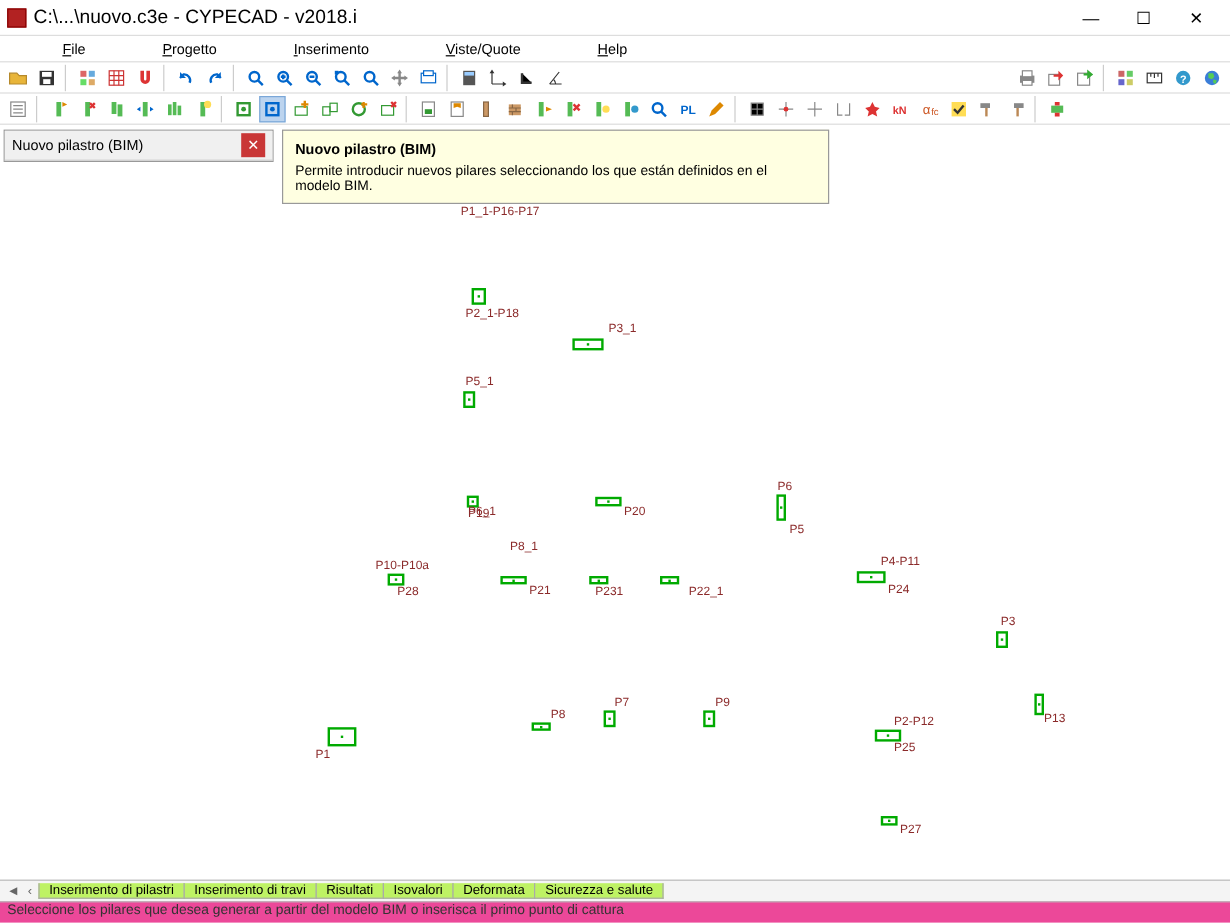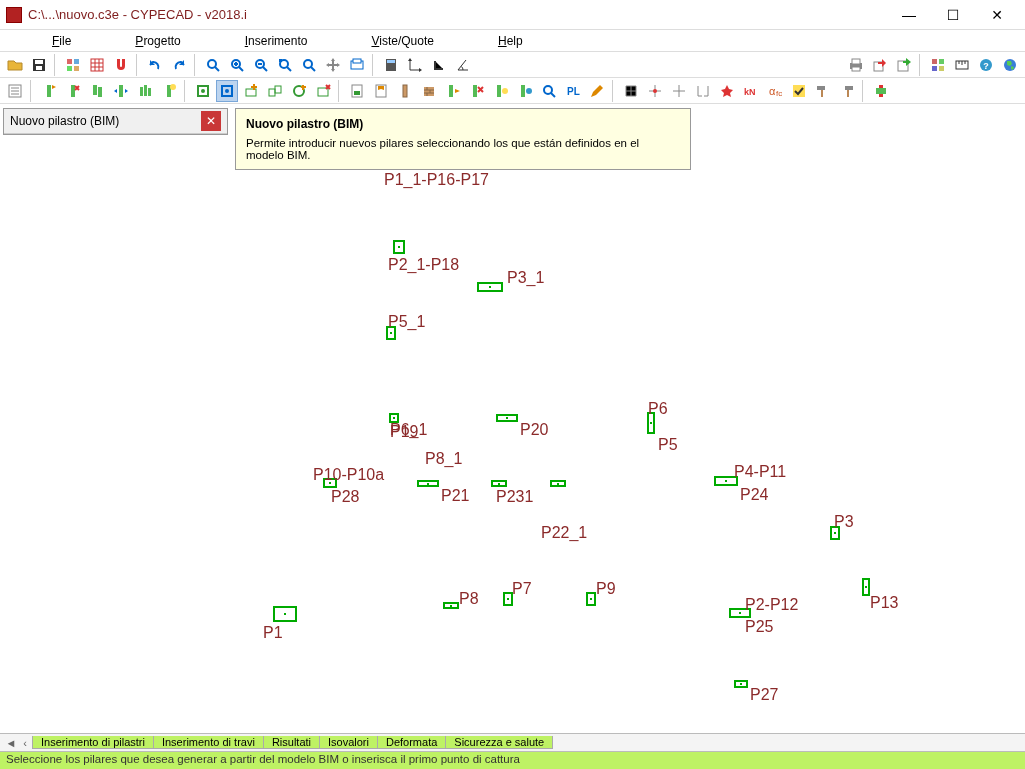--- a/index.html
+++ b/index.html
@@ -1,21 +1,21 @@
 <!DOCTYPE html>
 <html><head>
 <meta charset="utf-8">
 <style>
 * { box-sizing: border-box; margin: 0; padding: 0; font-family: "Segoe UI", Tahoma, sans-serif; }
 body { width: 1025px; height: 769px; background: #fff; font-size: 12px; overflow: hidden; position: relative; }
 
 
 .titlebar { height: 30px; background: #fff; border-bottom: 1px solid #ddd; display: flex; align-items: center; padding: 0 6px; }
 .titlebar .appicon { width: 16px; height: 16px; background: #b22222; margin-right: 6px; border: 1px solid #800; }
-.titlebar .title { flex: 1; font-size: 13px; color: #7f1d1d; }
+.titlebar .title { flex: 1; font-size: 16px; color: #000000; }
 .titlebar .winbtns { display: flex; }
 .titlebar .winbtn { width: 44px; height: 28px; display: flex; align-items: center; justify-content: center; font-size: 14px; color: #000; }
 
 
 .menubar { height: 22px; display: flex; align-items: center; padding: 0 4px; gap: 12px; border-bottom: 1px solid #ddd; }
 .menubar .mitem { padding: 2px 4px; cursor: default; margin-left: 44px; }
 .menubar .mitem u { text-decoration: underline; }
 
 
 .toolbar { height: 26px; display: flex; align-items: center; padding: 0 4px; gap: 2px; border-bottom: 1px solid #ddd; }
@@ -35,29 +35,29 @@
 
 .tooltip { position: absolute; top: 108px; left: 235px; width: 456px; background: #ffffe1; border: 1px solid #999; padding: 8px 10px; }
 .tooltip .tt-title { font-weight: bold; margin-bottom: 6px; }
 .tooltip .tt-body { font-size: 11.5px; }
 
 
 .canvas { position: absolute; top: 108px; left: 0; right: 0; bottom: 38px; background: #fff; }
 .pilar { position: absolute; }
 .pilar .pbox { border: 2px solid #0a0; background: #fff; }
 .pilar .pbox::after { content:""; position:absolute; width:2px; height:2px; background:#0a0; left:50%; top:50%; transform:translate(-50%,-50%); }
-.plabel { position: absolute; color: #8b2a2a; font-size: 16px; white-space: nowrap; }
+.plabel { position: absolute; color: #8b2a2a; font-size: 10px; white-space: nowrap; }
 
 
 .btabs { position: absolute; bottom: 18px; left: 0; right: 0; height: 18px; display: flex; align-items: center; padding: 0 4px; font-size: 11px; border-top: 1px solid #bbb; background:#f4f4f4;}
 .btab { padding: 0 8px; border: 1px solid #aaa; border-top: none; background: #bef264; margin-right: -1px; }
 .nav { width:14px; text-align:center; color:#666; }
 
 
-.status { position: absolute; bottom: 0; left: 0; right: 0; height: 18px; border-top: 1px solid #bbb; padding: 1px 6px; font-size: 11.5px; color: #333; background:#bef264;}
+.status { position: absolute; bottom: 0; left: 0; right: 0; height: 18px; border-top: 1px solid #bbb; padding: 1px 6px; font-size: 11.5px; color: #333; background:#ec4899;}
 
 
 svg { width: 16px; height: 16px; }
 </style>
 </head>
 <body>
 
 <div class="titlebar">
   <div class="appicon"></div>
   <div class="title">C:\...\nuovo.c3e - CYPECAD - v2018.i</div>
@@ -503,21 +503,21 @@
   <div class="plabel" style="left:441px; top:379px;">P21</div>
 
   <div class="pilar" style="left:491px; top:372px;">
       <div class="pbox" style="width:16px; height:7px; position:relative;"></div>
     </div>
   <div class="plabel" style="left:496px; top:380px;">P231</div>
 
   <div class="pilar" style="left:550px; top:372px;">
       <div class="pbox" style="width:16px; height:7px; position:relative;"></div>
     </div>
-  <div class="plabel" style="left:541px; top:380px;margin-top:36px;">P22_1</div>
+  <div class="plabel" style="left:574px; top:380px;">P22_1</div>
 
   <div class="pilar" style="left:714px; top:368px;">
       <div class="pbox" style="width:24px; height:10px; position:relative;"></div>
     </div>
   <div class="plabel" style="left:734px; top:355px;">P4-P11</div>
   <div class="plabel" style="left:740px; top:378px;">P24</div>
 
   <div class="pilar" style="left:830px; top:418px;">
       <div class="pbox" style="width:10px; height:14px; position:relative;"></div>
     </div>

